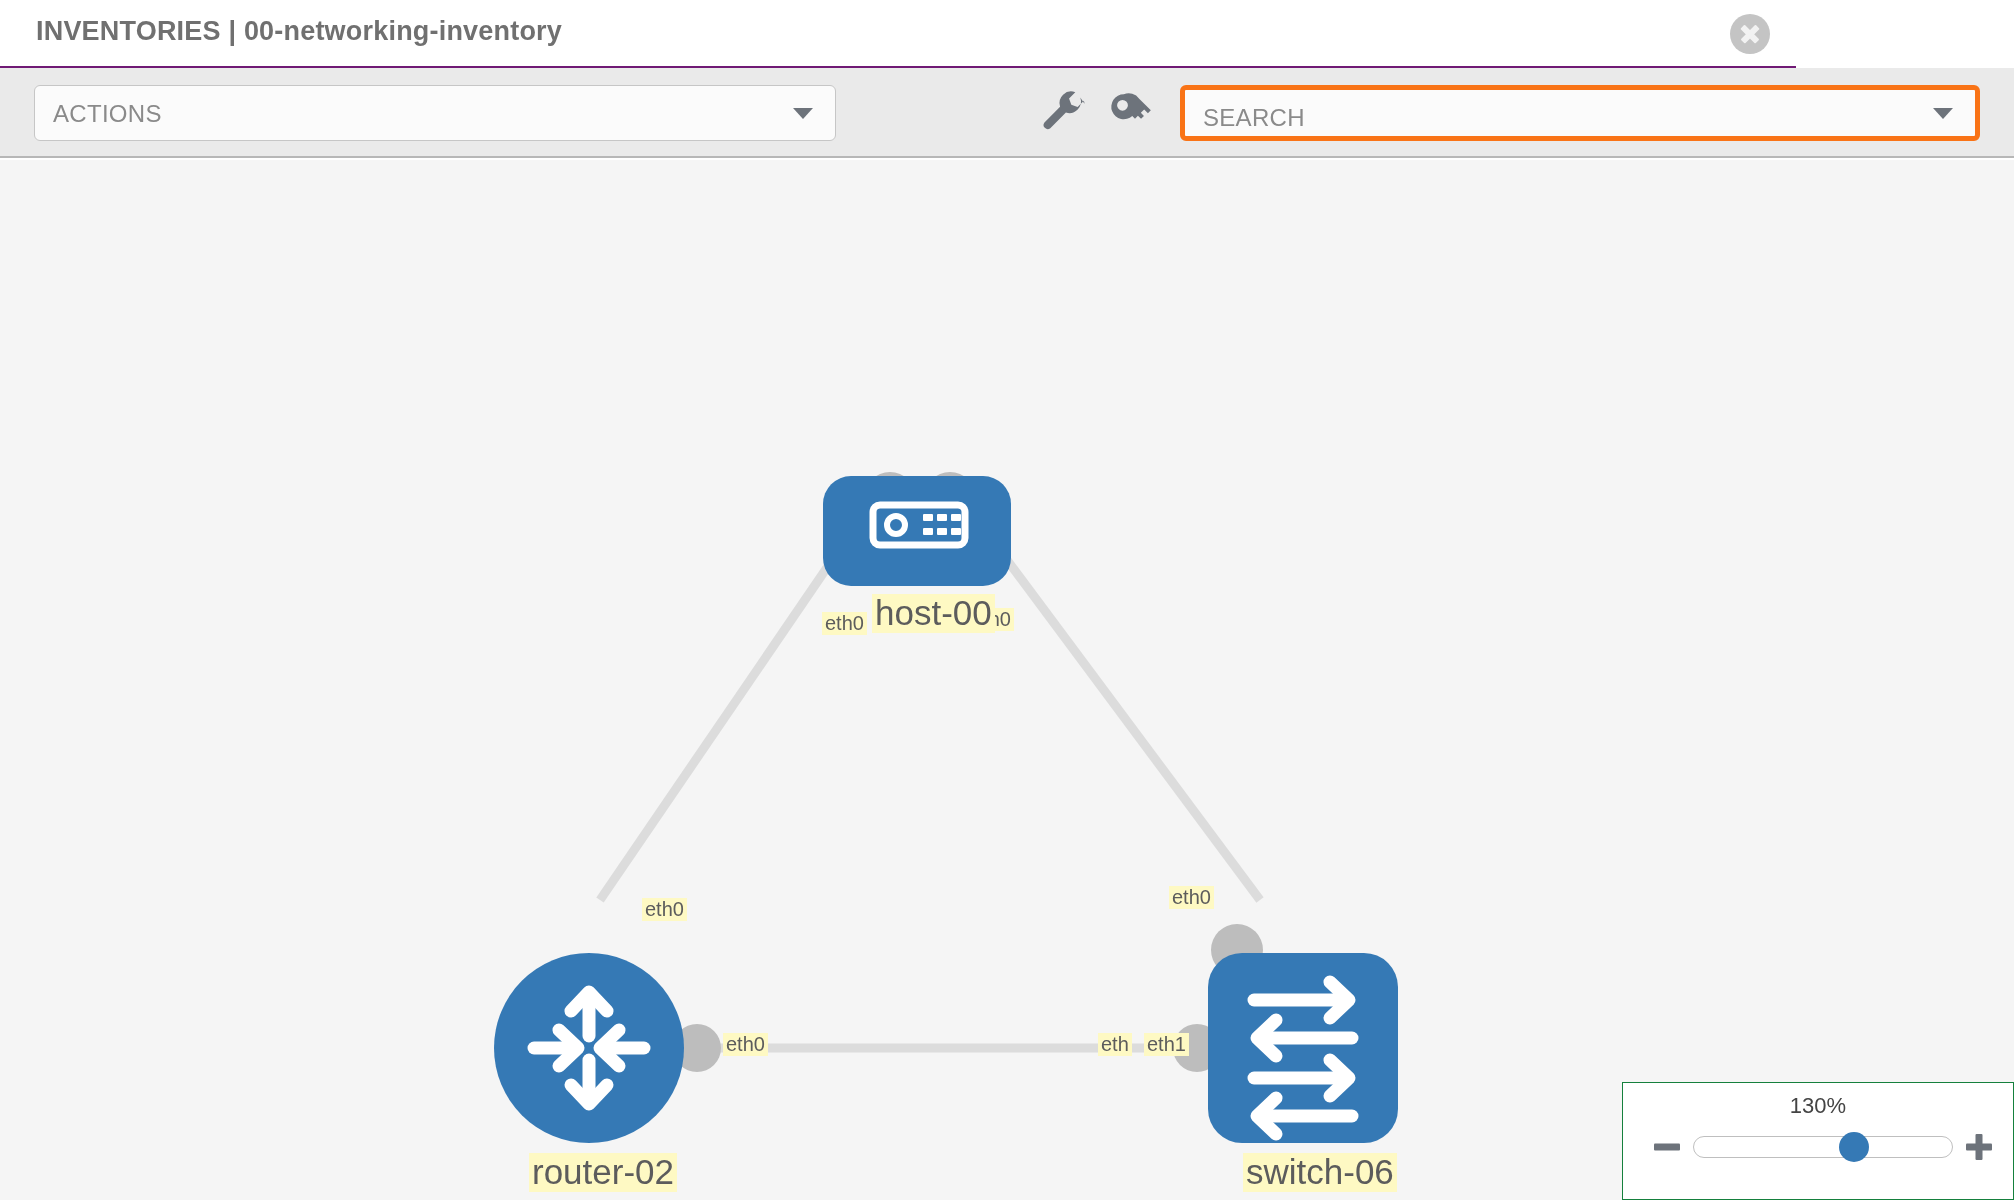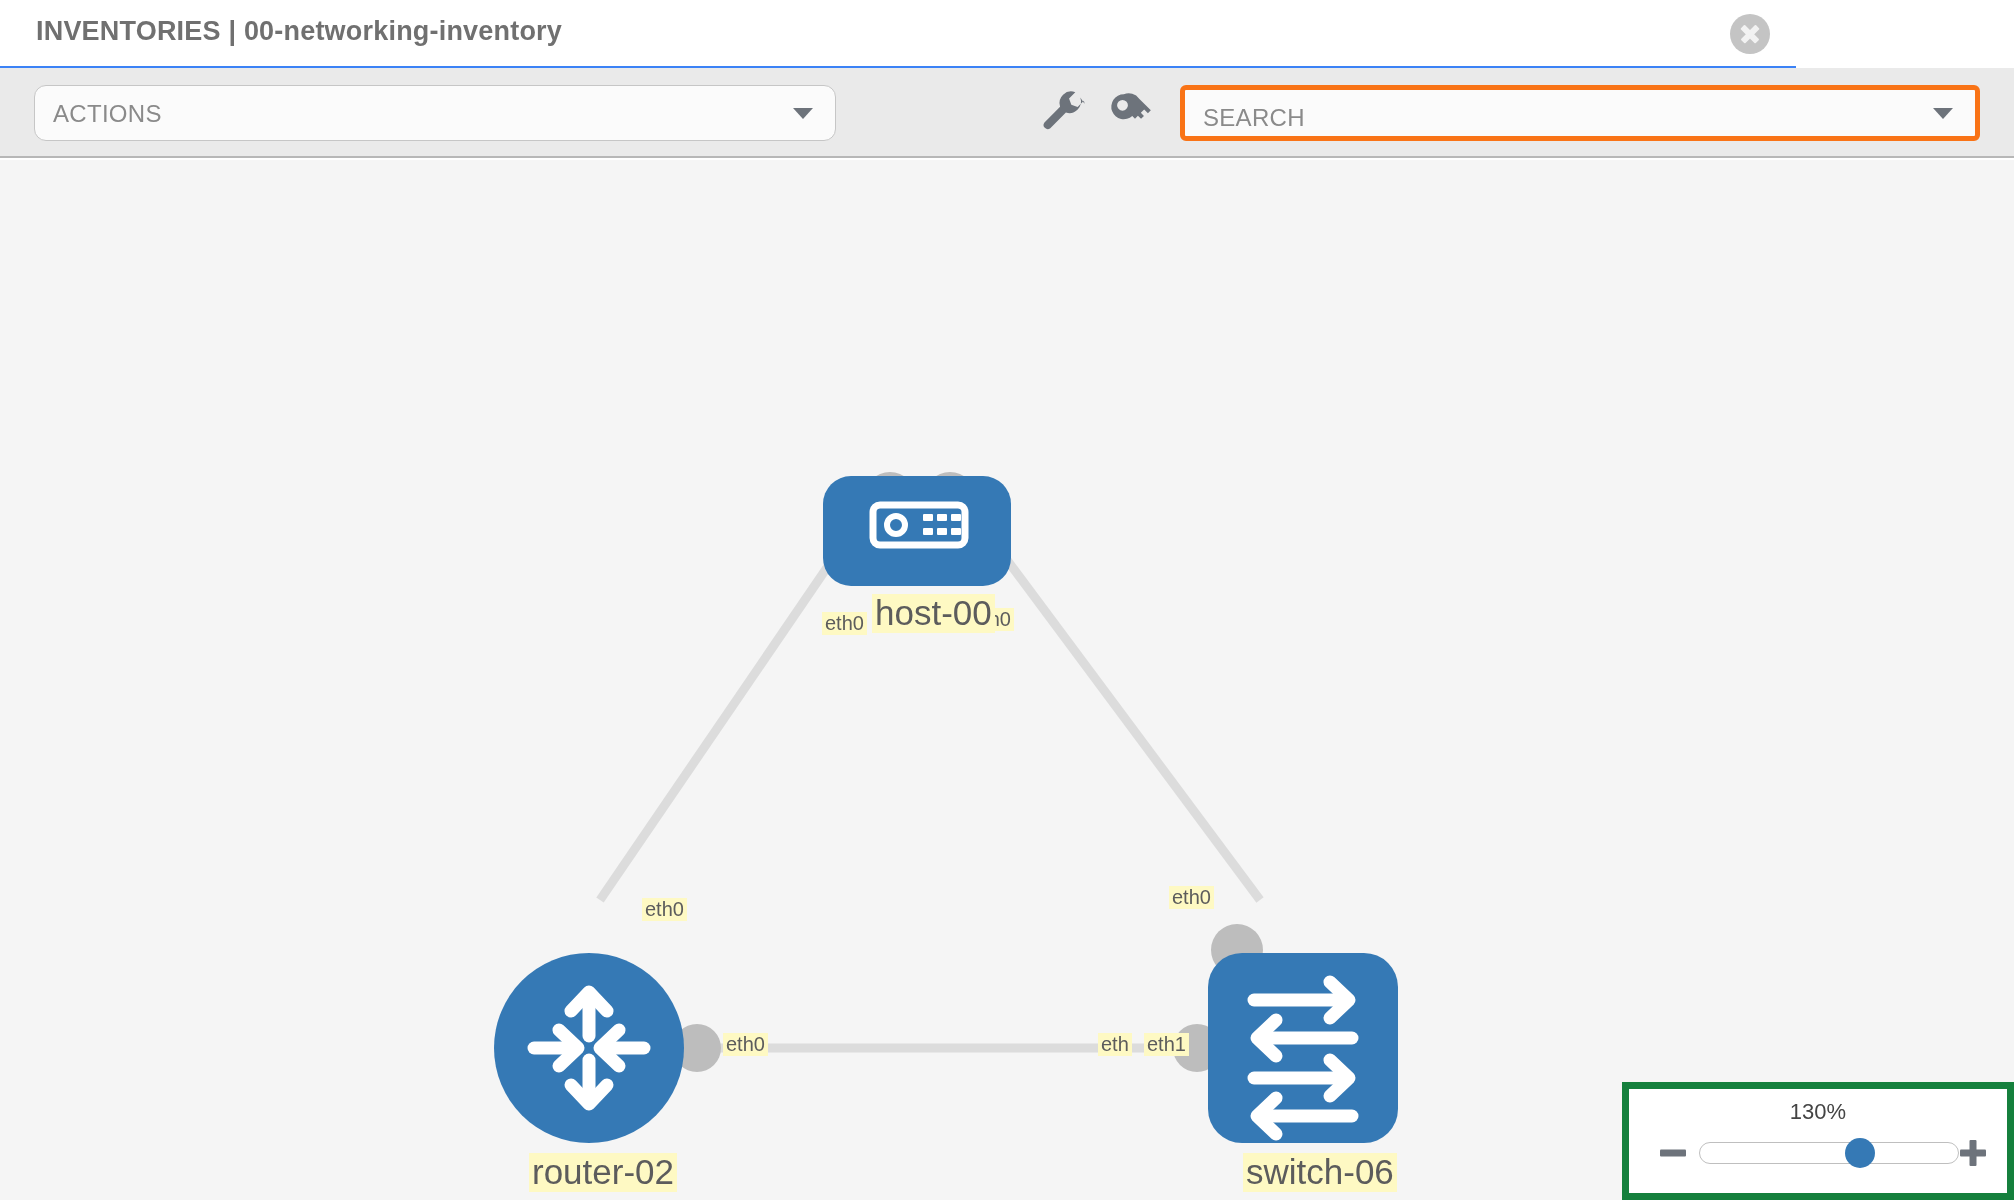--- a/index.html
+++ b/index.html
@@ -18,21 +18,21 @@
     background: #ffffff;
   }
 
   
   .header {
     position: absolute;
     top: 0; left: 0;
     width: 1796px;
     height: 68px;
     background: #ffffff;
-    border-bottom: 2px solid #3b82f6;
+    border-bottom: 2px solid #701a75;
   }
   .header-title {
     position: absolute;
     left: 36px;
     top: 16px;
     font-size: 27px;
     font-weight: bold;
     color: #707070;
     letter-spacing: 0.2px;
     white-space: nowrap;
@@ -65,21 +65,21 @@
     height: 90px;
     background: #eaeaea;
     border-bottom: 2px solid #b7b7b7;
   }
   .actions-select {
     position: absolute;
     left: 34px; top: 17px;
     width: 802px; height: 56px;
     background: #fbfbfb;
     border: 1px solid #c6c6c6;
-    border-radius: 12px;
+    border-radius: 6px;
     cursor: pointer;
   }
   .actions-select .sel-label {
     position: absolute;
     left: 18px; top: 14px;
     font-size: 24px;
     color: #8a8a8a;
     letter-spacing: 0.3px;
   }
   .caret {
@@ -150,21 +150,21 @@
     font-size: 20px;
     padding: 1px 3px;
   }
 
   
   .zoom-panel {
     position: absolute;
     right: 0; bottom: 0;
     width: 392px; height: 118px;
     background: #ffffff;
-    border: 7px solid #15803d;
+    border: 1px solid #15803d;
   }
   .zoom-level {
     position: absolute;
     top: 10px; left: 0; right: 0;
     text-align: center;
     font-size: 22px;
     color: #444;
   }
   .zoom-minus, .zoom-plus {
     position: absolute;

